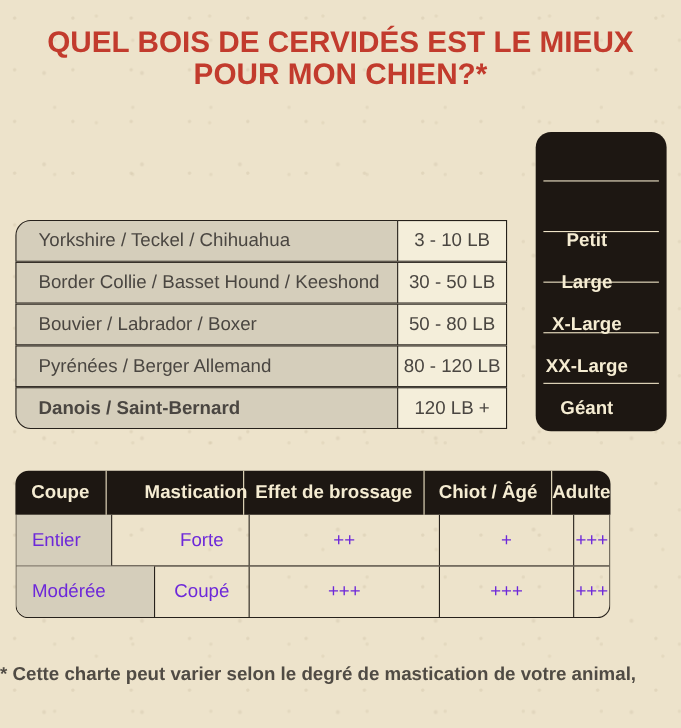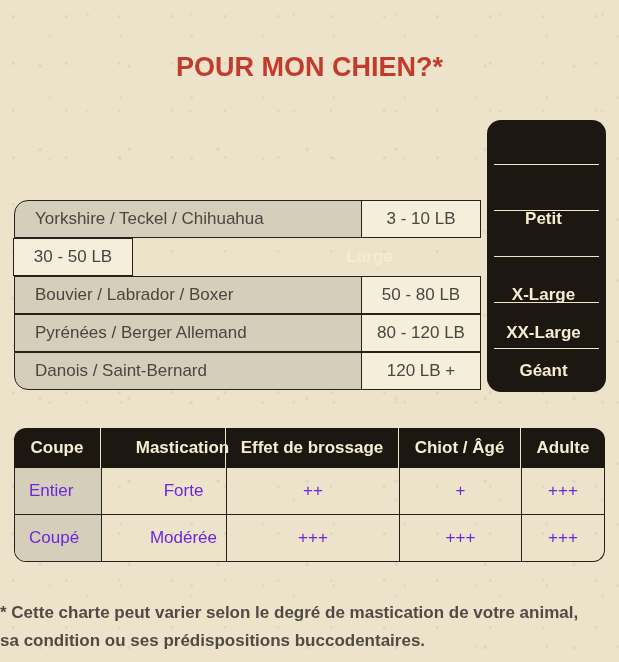--- a/index.html
+++ b/index.html
@@ -31,32 +31,32 @@
   .bar-sep:nth-child(4){top:182px;}
   .bar-sep:nth-child(5){top:228px;}
   .size-rows{position:absolute;inset:0;display:flex;flex-direction:column;justify-content:flex-end;margin-top:44px;}
   .size-row{display:flex;height:38px;}
   .cell-breeds{
     width:348px;box-sizing:border-box;background:#D5CEBB;border:1px solid #26211B;
     display:flex;align-items:center;padding-left:20px;
     font-size:17px;color:#4A4641;
   }
   .size-row:first-child .cell-breeds{border-top-left-radius:14px;}
-  .size-row:last-child .cell-breeds{border-bottom-left-radius:14px;}
+  .size-row:last-child .cell-breeds{border-bottom-left-radius:14px;font-weight:bold;}
   .cell-weight{
-    width:120px;box-sizing:border-box;margin-left:-1px;background:#F4EEDA;border:1px solid #26211B;
+    width:100px;box-sizing:border-box;margin-left:-1px;background:#F4EEDA;border:1px solid #26211B;
     display:flex;align-items:center;justify-content:center;
     font-size:17px;color:#4A4641;
   }
   .cell-size{
     flex:1;display:flex;align-items:center;justify-content:center;
     color:#F5ECD2;font-weight:bold;font-size:17px;position:relative;z-index:1;
   }
   
-  .cut-table{position:absolute;left:14px;top:428px;width:591px;}
+  .cut-table{position:absolute;left:14px;top:428px;width:541px;}
   .cut-header{display:flex;height:40px;background:#1D1712;border-radius:12px 12px 0 0;}
   .hcell{
     display:flex;align-items:center;justify-content:center;box-sizing:border-box;
     color:#F5ECD2;font-weight:bold;font-size:17px;border-left:1px solid #EFE4C6;
   }
   .hcell:first-child{border-left:none;}
   .w1{width:86px;} .w2{width:125px;padding-left:39px;} .w3{width:173px;} .w4{width:122px;} .w5{flex:1;}
   .cut-body{
     box-sizing:border-box;border:1px solid #26211B;border-top:none;
     border-radius:0 0 12px 12px;overflow:hidden;
@@ -70,37 +70,38 @@
   .bcell:first-child{border-left:none;background:#D5CEBB;justify-content:flex-start;padding-left:14px;}
   
   .footnote{
     position:absolute;top:599px;left:0;right:0;
     font-size:17px;color:#504B44;line-height:28px;font-weight:bold;
   }
 </style>
 </head>
 <body>
 
-<h1 class="title"><br><span>POUR MON CHIEN?*</span></h1>
+<h1 class="title"><span>QUEL BOIS DE CERVIDÉS EST LE MIEUX</span><br><span>POUR MON CHIEN?*</span></h1>
 
 <div class="size-table">
   <div class="size-bar">
     <div class="bar-sep"></div>
     <div class="bar-sep"></div>
     <div class="bar-sep"></div>
     <div class="bar-sep"></div>
     <div class="bar-sep"></div>
   </div>
   <div class="size-rows">
     <div class="size-row">
       <div class="cell-breeds">Yorkshire / Teckel / Chihuahua</div>
       <div class="cell-weight">3 - 10 LB</div>
       <div class="cell-size">Petit</div>
     </div>
     <div class="size-row">
+      <div class="cell-breeds">Border Collie / Basset Hound / Keeshond</div>
       <div class="cell-weight">30 - 50 LB</div>
       <div class="cell-size">Large</div>
     </div>
     <div class="size-row">
       <div class="cell-breeds">Bouvier / Labrador / Boxer</div>
       <div class="cell-weight">50 - 80 LB</div>
       <div class="cell-size">X-Large</div>
     </div>
     <div class="size-row">
       <div class="cell-breeds">Pyrénées / Berger Allemand</div>
@@ -125,22 +126,22 @@
   </div>
   <div class="cut-body">
     <div class="cut-row">
       <div class="bcell w1">Entier</div>
       <div class="bcell w2">Forte</div>
       <div class="bcell w3">++</div>
       <div class="bcell w4">+</div>
       <div class="bcell w5">+++</div>
     </div>
     <div class="cut-row">
+      <div class="bcell w2">Modérée</div>
       <div class="bcell w1">Coupé</div>
-      <div class="bcell w2">Modérée</div>
       <div class="bcell w3">+++</div>
       <div class="bcell w4">+++</div>
       <div class="bcell w5">+++</div>
     </div>
   </div>
 </div>
 
-<div class="footnote"><span>* Cette charte peut varier selon le degré de mastication de votre animal,</span><br><span>sa condition ou ses prédispositions buccodentaires.</span></div>
+<div class="footnote"><span>* Cette charte peut varier selon le degré de mastication de votre animal,</span><br></div>
 
 </body></html>

